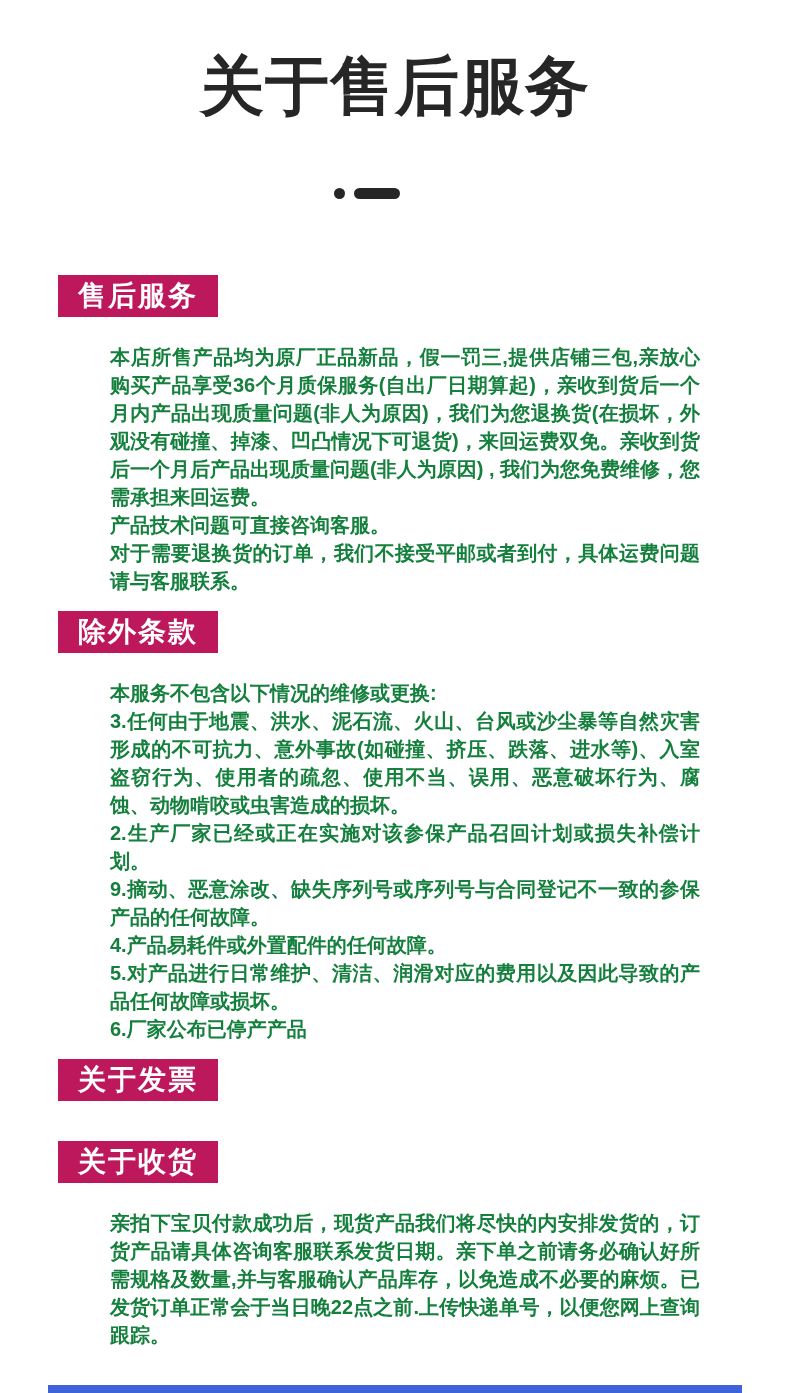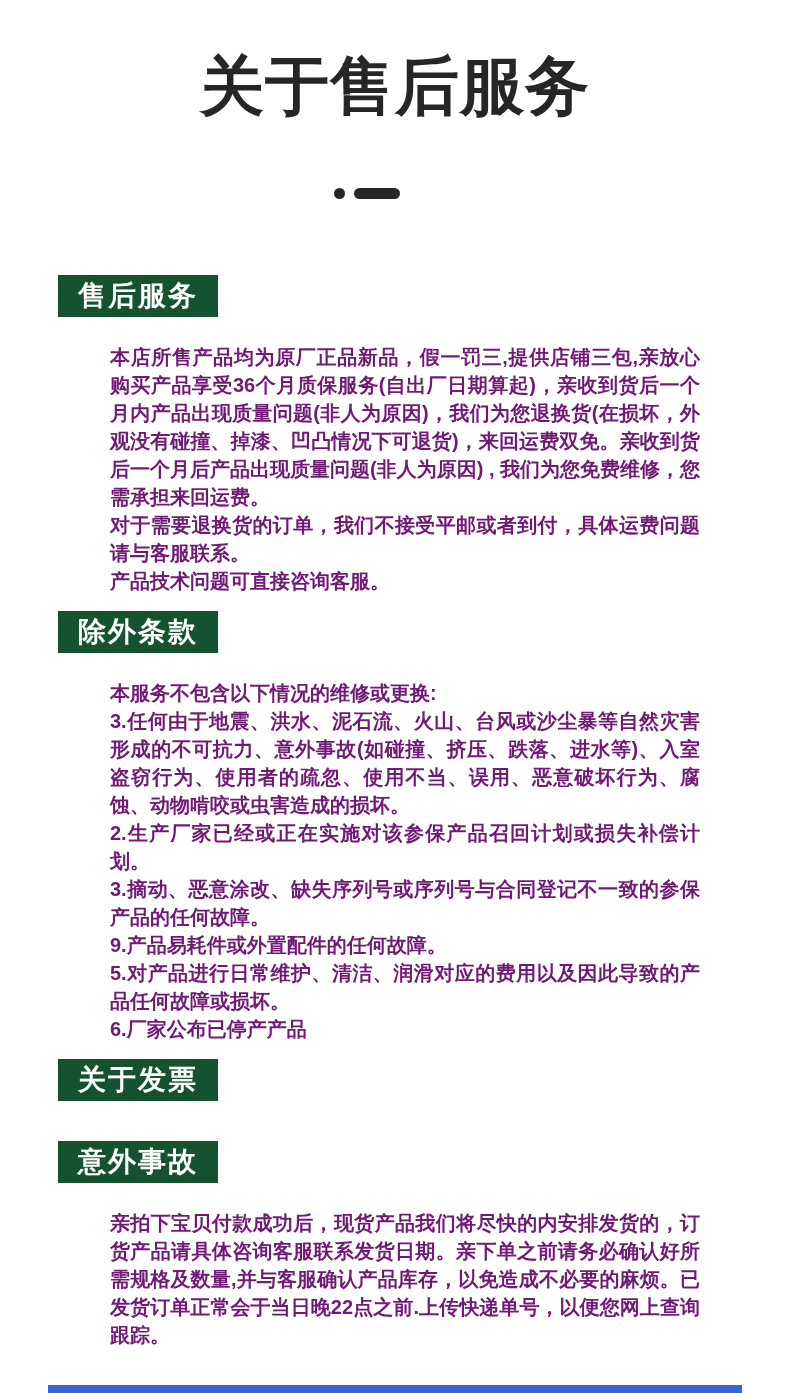--- a/index.html
+++ b/index.html
@@ -42,33 +42,33 @@
     border-radius: 6px;
     background: #262626;
   }
   .sec { margin-top: 16px; }
   .sec--first { margin-top: 76px; }
   .sec--shipping { margin-top: 40px; }
   .badge {
     display: inline-block;
     margin-left: 10px;
     padding: 7px 20px;
-    background: #14532d;
+    background: #be185d;
     color: #ffffff;
     font-size: 28px;
     line-height: 28px;
     font-weight: 700;
     letter-spacing: 2px;
   }
   .sec-body {
     margin: 26px 42px 0 62px;
     font-size: 20px;
     line-height: 28px;
     font-weight: 700;
-    color: #701a75;
+    color: #15803d;
     text-align: justify;
   }
   .sec-body p { margin: 0; }
   .bottom-bar {
     position: absolute;
     left: 0; right: 0; bottom: 0;
     height: 8px;
     background: #3d62d9;
   }
 </style>
@@ -81,44 +81,44 @@
 
   <div class="title-deco">
     <span class="deco-dot"></span>
     <span class="deco-dash"></span>
   </div>
 
   <section class="sec sec--first">
     <div class="badge">售后服务</div>
     <div class="sec-body">
       <p>本店所售产品均为原厂正品新品，假一罚三,提供店铺三包,亲放心购买产品享受36个月质保服务(自出厂日期算起)，亲收到货后一个月内产品出现质量问题(非人为原因)，我们为您退换货(在损坏，外观没有碰撞、掉漆、凹凸情况下可退货)，来回运费双免。亲收到货后一个月后产品出现质量问题(非人为原因) , 我们为您免费维修，您需承担来回运费。</p>
+      <p>产品技术问题可直接咨询客服。</p>
       <p>对于需要退换货的订单，我们不接受平邮或者到付，具体运费问题请与客服联系。</p>
-      <p>产品技术问题可直接咨询客服。</p>
     </div>
   </section>
 
   <section class="sec">
     <div class="badge">除外条款</div>
     <div class="sec-body">
       <p>本服务不包含以下情况的维修或更换:</p>
       <p>3.任何由于地震、洪水、泥石流、火山、台风或沙尘暴等自然灾害形成的不可抗力、意外事故(如碰撞、挤压、跌落、进水等)、入室盗窃行为、使用者的疏忽、使用不当、误用、恶意破坏行为、腐蚀、动物啃咬或虫害造成的损坏。</p>
       <p>2.生产厂家已经或正在实施对该参保产品召回计划或损失补偿计划。</p>
-      <p>3.摘动、恶意涂改、缺失序列号或序列号与合同登记不一致的参保产品的任何故障。</p>
-      <p>9.产品易耗件或外置配件的任何故障。</p>
+      <p>9.摘动、恶意涂改、缺失序列号或序列号与合同登记不一致的参保产品的任何故障。</p>
+      <p>4.产品易耗件或外置配件的任何故障。</p>
       <p>5.对产品进行日常维护、清洁、润滑对应的费用以及因此导致的产品任何故障或损坏。</p>
       <p>6.厂家公布已停产产品</p>
     </div>
   </section>
 
   <section class="sec">
     <div class="badge">关于发票</div>
   </section>
 
   <section class="sec sec--shipping">
-    <div class="badge">意外事故</div>
+    <div class="badge">关于收货</div>
     <div class="sec-body">
       <p>亲拍下宝贝付款成功后，现货产品我们将尽快的内安排发货的，订货产品请具体咨询客服联系发货日期。亲下单之前请务必确认好所需规格及数量,并与客服确认产品库存，以免造成不必要的麻烦。已发货订单正常会于当日晚22点之前.上传快递单号，以便您网上查询跟踪。</p>
     </div>
   </section>
 
   <div class="bottom-bar"></div>
 
 </div>
 
 </body></html>

